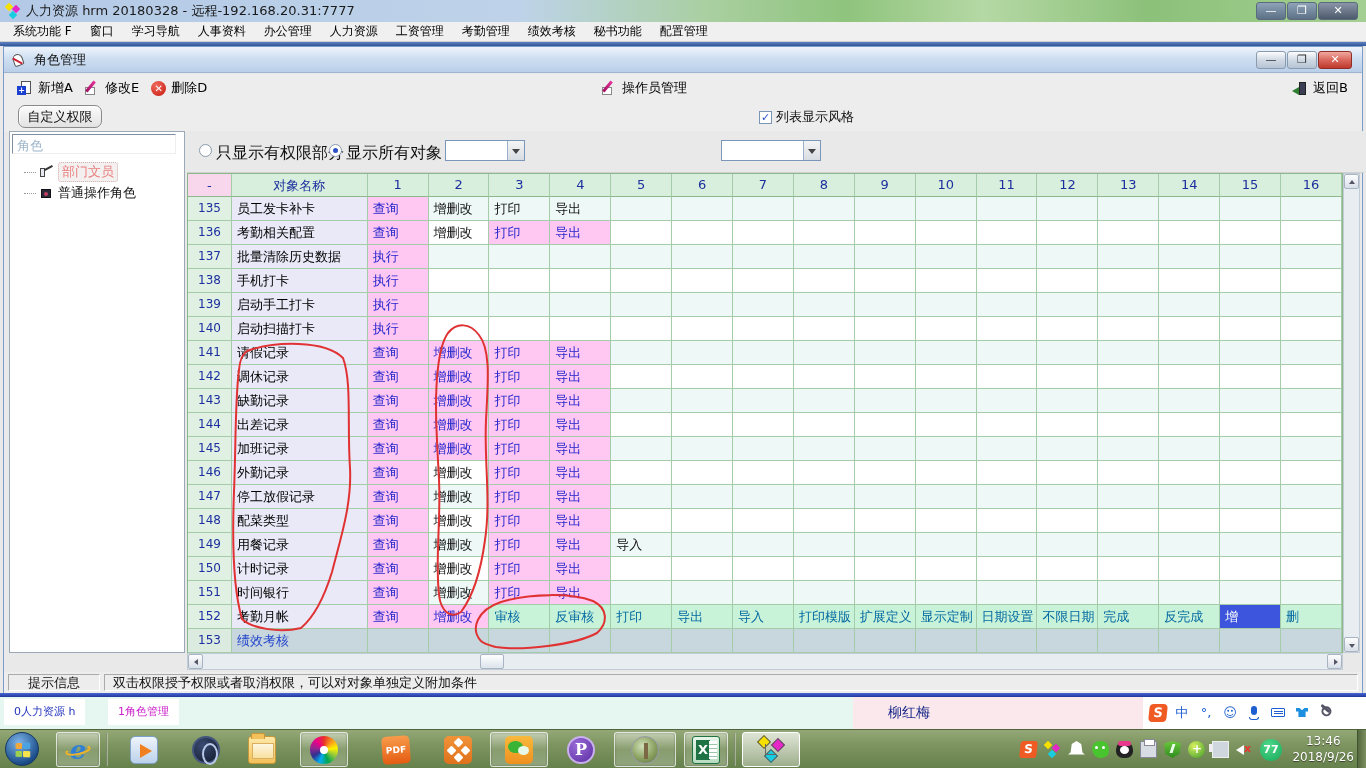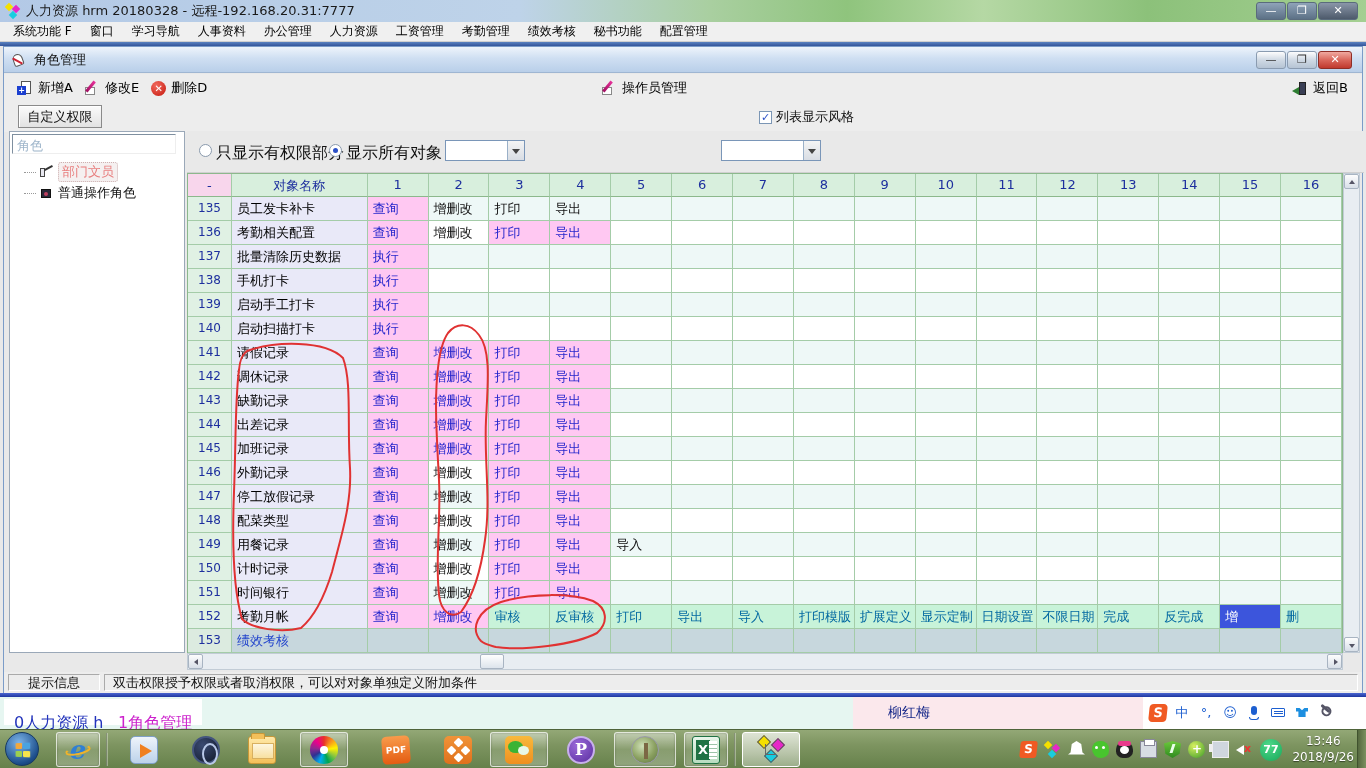--- a/index.html
+++ b/index.html
@@ -47,21 +47,21 @@
   .ico-new .plus { position:absolute; left:-1px; top:5px; width:9px; height:9px; background:#1b3fd0; color:#fff; font:bold 8px/9px "DejaVu Sans",sans-serif; text-align:center; }
   .ico-pencil .paper { position:absolute; left:0; top:6px; width:10px; height:8px; background:#fff; border:1px solid #888; }
   .ico-pencil .pen { position:absolute; left:4px; top:-1px; width:3px; height:13px; background:linear-gradient(#e6309a,#a01060); transform:rotate(40deg); }
   .ico-del { border-radius:50%; background:radial-gradient(circle at 35% 30%,#f26a5e,#c4170c); color:#fff; font:bold 10px/15px "DejaVu Sans",sans-serif; text-align:center; }
   .ico-door .door { position:absolute; left:6px; top:1px; width:7px; height:13px; background:#3a3f55; border:1px solid #222; }
   .ico-door .arrow { position:absolute; left:-1px; top:6px; width:0; height:0; border-top:4px solid transparent; border-bottom:4px solid transparent; border-right:7px solid #2e7d32; }
   #btn-operator { position:absolute; left:592px; top:2px; }
   #btn-back { position:absolute; right:8px; top:2px; }
 
   #toolbar2 { position:absolute; left:0; top:55px; width:100%; height:30px; background:#EDEDED; }
-  #btn-custom { position:absolute; left:14px; top:3px; width:84px; height:23px; background:linear-gradient(#fbfbfb,#e2e2e2); border:1px solid #8a8a8a; border-radius:0; text-align:center; line-height:21px; font-size:13px; box-shadow:1px 1px 0 #fff inset; }
+  #btn-custom { position:absolute; left:14px; top:3px; width:84px; height:23px; background:linear-gradient(#fbfbfb,#e2e2e2); border:1px solid #8a8a8a; border-radius:7px; text-align:center; line-height:21px; font-size:13px; box-shadow:1px 1px 0 #fff inset; }
   #liststyle-box { position:absolute; left:755px; top:6px; display:flex; align-items:center; gap:4px; font-size:13px; }
   .checkbox { width:13px; height:13px; background:#fff; border:1px solid #7b96b5; color:#2b50c8; font:bold 11px/11px "DejaVu Sans",sans-serif; text-align:center; }
 
   
   #roles-panel { position:absolute; left:5px; top:84px; width:176px; height:522px; background:#fff; border:1px solid #9aa8b8; }
   #roles-header { position:absolute; left:2px; top:2px; width:164px; height:20px; background:#fff; border:1px solid; border-color:#7f8f9f #eee #eee #7f8f9f; color:#9FB6CB; font-size:13px; padding:2px 0 0 4px; }
   .tree-item { position:absolute; display:flex; align-items:center; gap:4px; font-size:13px; }
   #tree-item-1 { left:14px; top:30px; }
   #tree-item-2 { left:14px; top:52px; }
   .tree-dots { width:12px; border-top:1px dotted #999; }
@@ -114,21 +114,21 @@
 
   
   #statusbar { position:absolute; left:0; top:625px; width:100%; height:21px; background:#EDEDED; display:flex; gap:4px; padding:2px 4px; }
   .status-panel { border:1px solid; border-color:#aaa #fff #fff #aaa; background:#EDEDED; font-size:13px; padding:0 8px; line-height:16px; color:#111; }
   #status-label { width:92px; text-align:center; }
   #status-msg { flex:1; }
 
   
   #blue-band { position:absolute; left:0; top:693px; width:1366px; height:4px; background:linear-gradient(#4a66d0,#1e36a0); }
   #winlist { position:absolute; left:0; top:697px; width:1366px; height:32px; background:#E6F6F1; }
-  .wtab { position:absolute; top:2px; height:26px; background:#fff; padding:14px 10px 0 10px; font-size:16px; }
+  .wtab { position:absolute; top:2px; height:26px; background:#fff; padding:5px 10px 0 10px; font-size:11px; }
   #wtab-0 { left:4px; color:#2233bb; }
   #wtab-1 { left:108px; color:#cc22cc; }
   #user-band { position:absolute; left:853px; top:0; width:290px; height:32px; background:#FBE8EC; }
   #user-name { position:absolute; left:35px; top:7px; color:#1a2a8a; font-size:14px; }
   #ime-bar { position:absolute; left:1143px; top:0; width:223px; height:32px; background:#fff; display:flex; align-items:center; gap:6px; padding-left:6px; }
   .ime-ico { width:18px; height:18px; text-align:center; line-height:18px; font-size:13px; color:#1d5fd0; }
   #ime-s { background:#f05a23; color:#fff; border-radius:4px; font-weight:bold; transform:skewX(-6deg); }
   .ime-shape { position:relative; }
   .mic { position:absolute; left:6px; top:2px; width:6px; height:9px; background:#1d5fd0; border-radius:3px; }
   .mic2 { position:absolute; left:4px; bottom:2px; width:10px; height:3px; border:1px solid #1d5fd0; border-top:none; border-radius:0 0 4px 4px; }

